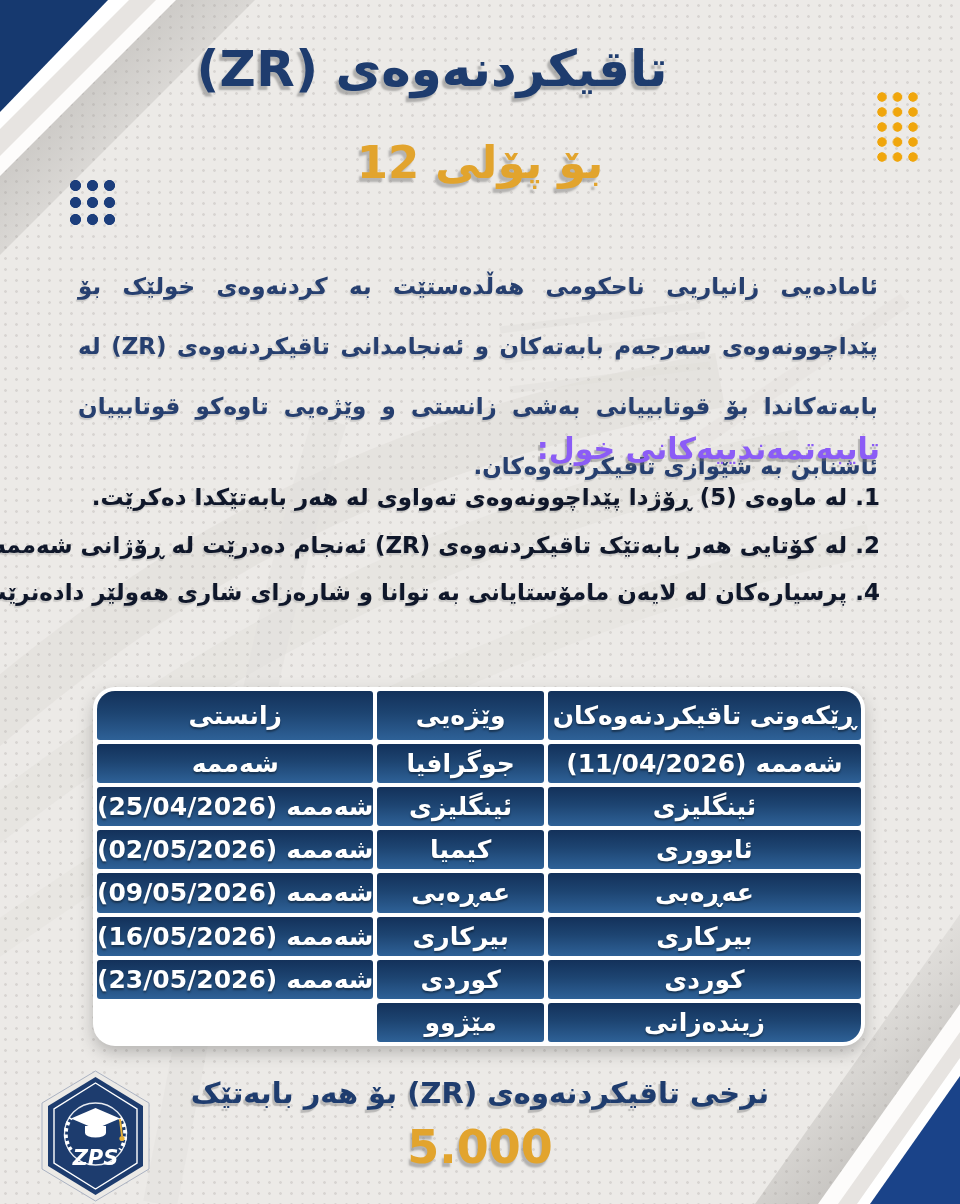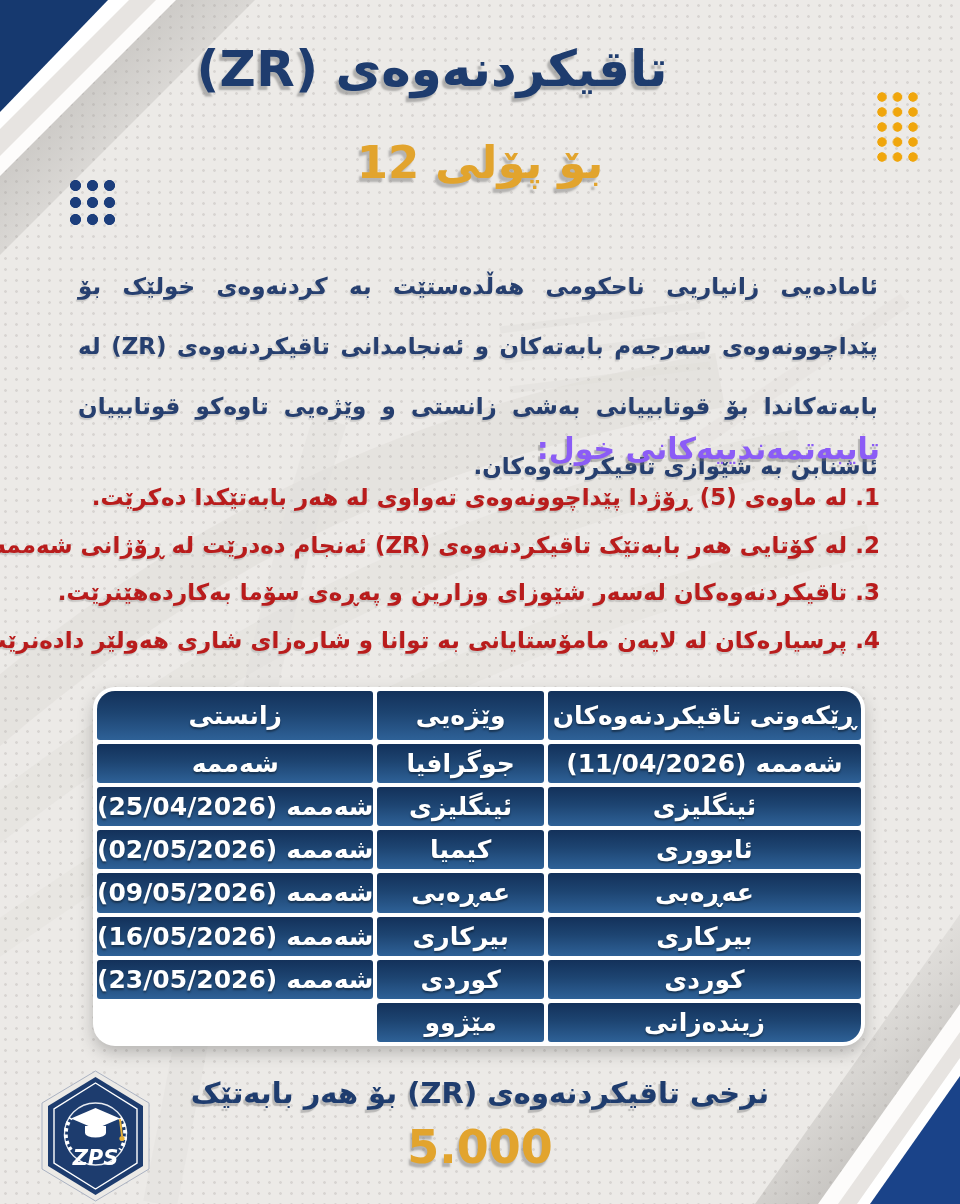--- a/index.html
+++ b/index.html
@@ -73,21 +73,21 @@
   }
 
   
   .features-heading{
     position:absolute;top:431px;right:80px;
     font-size:30px;font-weight:bold;color:#8b5cf6;
     text-shadow:-2px 3px 1px rgba(110,110,110,.45);
   }
   .features-list{
     position:absolute;top:474px;right:80px;left:75px;
-    font-size:23px;font-weight:bold;color:#b91c1c;
+    font-size:23px;font-weight:bold;color:#0f172a;
     text-shadow:-1px 2px 1px rgba(140,140,140,.35);
   }
   .feature-item{line-height:47.5px;white-space:nowrap;}
 
   
   .schedule{
     position:absolute;top:687px;right:95px;
     width:772px;height:359px;
     background:#ffffff;border-radius:22px;
     box-shadow:0 7px 16px rgba(60,60,60,.30);
@@ -160,21 +160,20 @@
 
   <h1 class="title" style="margin:0">تاقیکردنەوەی (ZR)</h1>
   <h2 class="subtitle" style="margin:0">بۆ پۆلی 12</h2>
 
   <p class="intro" style="margin:0">ئامادەیی زانیاریی ناحکومی هەڵدەستێت بە کردنەوەی خولێک بۆ پێداچوونەوەی سەرجەم بابەتەکان و ئەنجامدانی تاقیکردنەوەی (ZR) لە بابەتەکاندا بۆ قوتابییانی بەشی زانستی و وێژەیی تاوەکو قوتابییان ئاشنابن بە شێوازی تاقیکردنەوەکان.</p>
 
   <h3 class="features-heading" style="margin:0">تایبەتمەندییەکانی خول:</h3>
   <div class="features-list">
     <div class="feature-item">1. لە ماوەی (5) ڕۆژدا پێداچوونەوەی تەواوی لە هەر بابەتێکدا دەکرێت.</div>
     <div class="feature-item">2. لە کۆتایی هەر بابەتێک تاقیکردنەوەی (ZR) ئەنجام دەدرێت لە ڕۆژانی شەممە.</div>
-    <div class="feature-item">3. تاقیکردنەوەکان لەسەر شێوزای وزارین و پەڕەی سۆما بەکاردەهێنرێت.</div>
     <div class="feature-item">4. پرسیارەکان لە لایەن مامۆستایانی بە توانا و شارەزای شاری هەولێر دادەنرێت.</div>
   </div>
 
   <div class="schedule">
     <div class="schedule-grid">
 
       <div class="cell">ڕێکەوتی تاقیکردنەوەکان</div>
       <div class="cell">وێژەیی</div>
       <div class="cell">زانستی</div>
 

